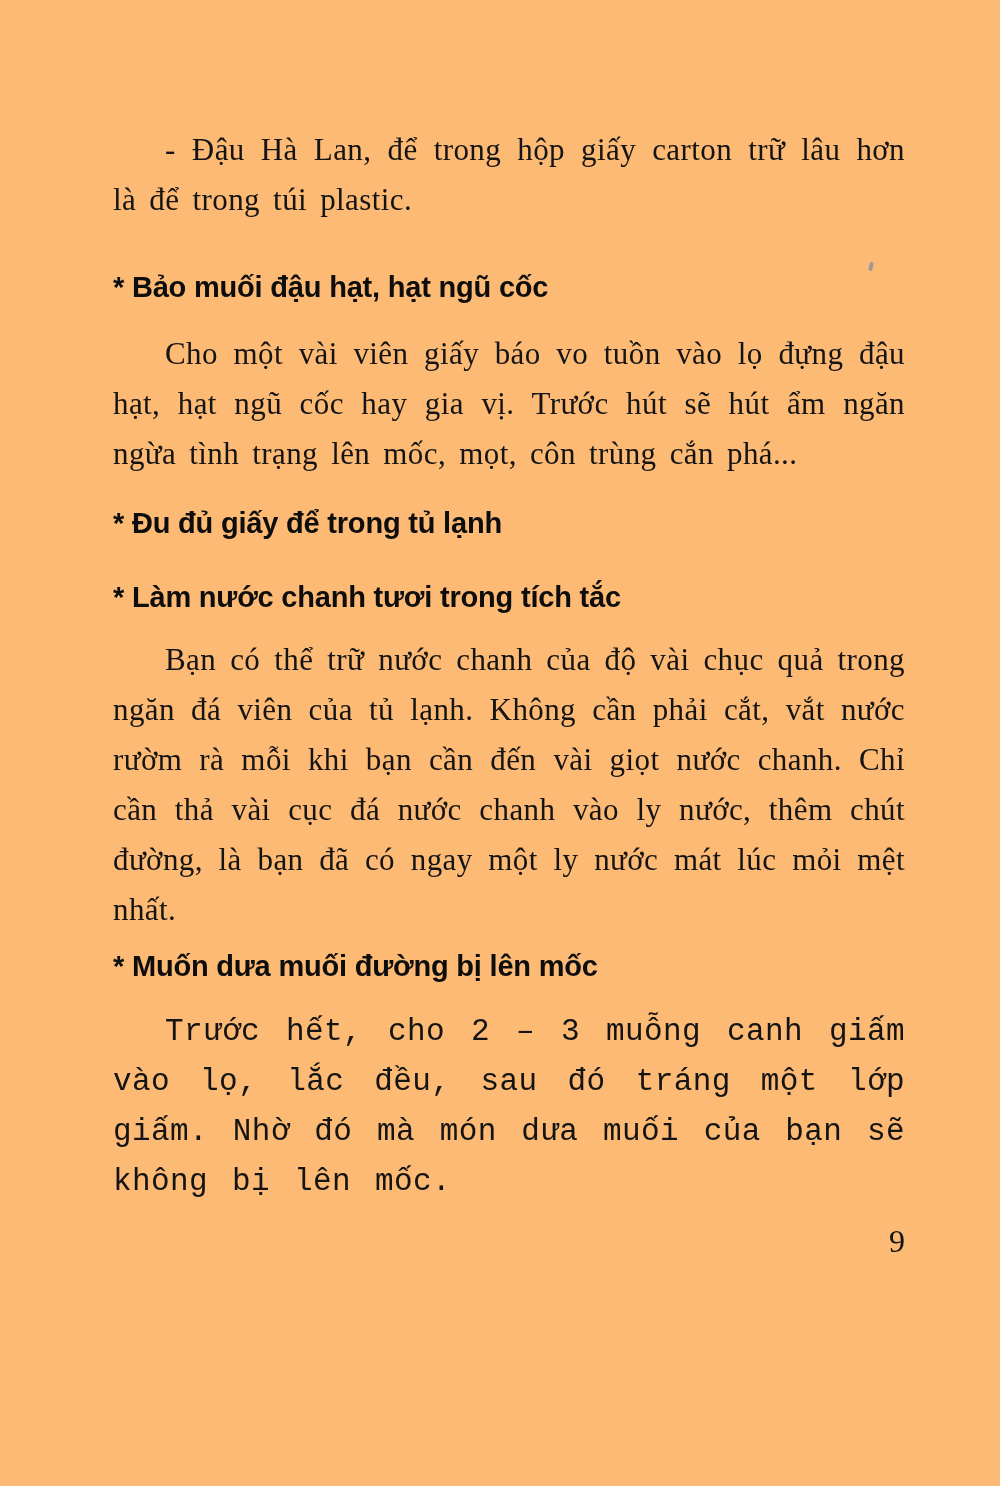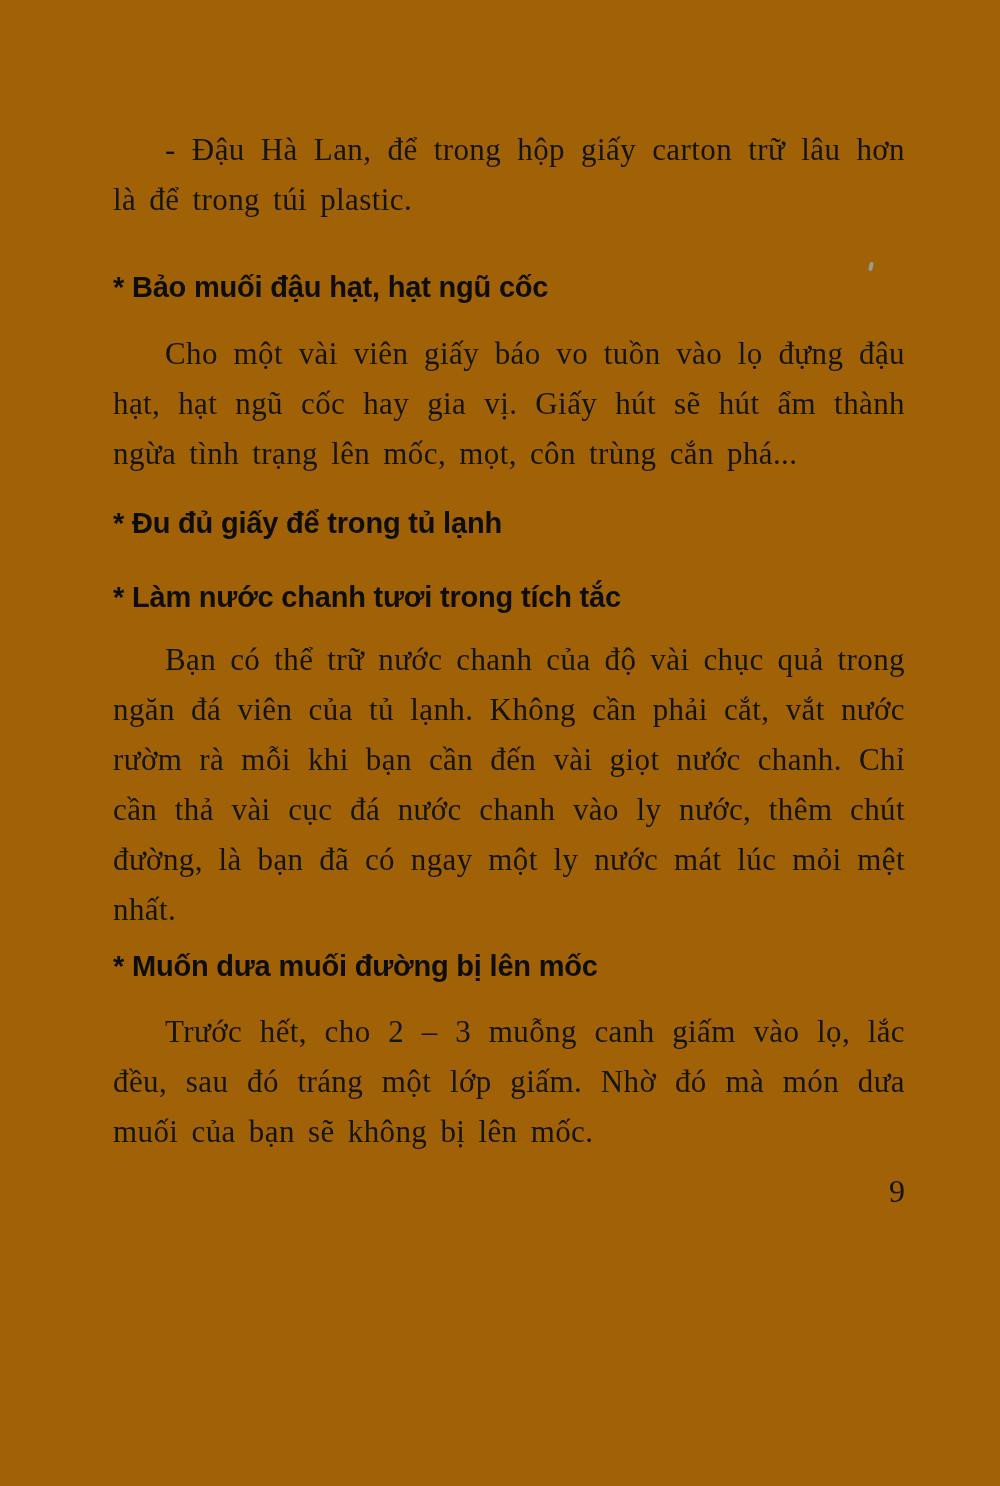--- a/index.html
+++ b/index.html
@@ -4,21 +4,21 @@
 <style>
   html, body {
     margin: 0;
     padding: 0;
     background: #ffffff;
   }
   .page {
     position: relative;
     width: 1000px;
     height: 1486px;
-    background: #a16207;
+    background: #fdba74;
     overflow: hidden;
     color: #121212;
   }
   .content {
     position: absolute;
     left: 113px;
     top: 0;
     width: 792px;
   }
   .para {
@@ -43,21 +43,21 @@
     color: #0d0d0d;
   }
   .p1 { margin-top: 125px; }
   .h1 { margin-top: 44px; }
   .p2 { margin-top: 24px; }
   .h2 { margin-top: 26px; }
   .p3 { margin-top: 20px; }
   .h3 { margin-top: 38px; }
   .p4 { margin-top: 20px; }
   .h4 { margin-top: 13px; }
-  .p5 { margin-top: 23px; }
+  .p5 { margin-top: 23px; font-family: Liberation Mono, monospace; }
   .page-number {
     margin-top: 14px;
     text-align: right;
     font-family: "Liberation Serif", "DejaVu Serif", serif;
     font-size: 32px;
     line-height: 40px;
     text-indent: 0;
     color: #141414;
   }
   .scan-speck {
@@ -75,21 +75,21 @@
 <body>
 
 <div class="page">
   <div class="scan-speck"></div>
 
   <div class="content">
 
     <p class="para p1">- Đậu Hà Lan, để trong hộp giấy carton trữ lâu hơn là để trong túi plastic.</p>
 
     <h2 class="heading h1">* Bảo muối đậu hạt, hạt ngũ cốc</h2>
-    <p class="para p2">Cho một vài viên giấy báo vo tuồn vào lọ đựng đậu hạt, hạt ngũ cốc hay gia vị. Giấy hút sẽ hút ẩm thành ngừa tình trạng lên mốc, mọt, côn trùng cắn phá...</p>
+    <p class="para p2">Cho một vài viên giấy báo vo tuồn vào lọ đựng đậu hạt, hạt ngũ cốc hay gia vị. Trước hút sẽ hút ẩm ngăn ngừa tình trạng lên mốc, mọt, côn trùng cắn phá...</p>
 
     <h2 class="heading h2">* Đu đủ giấy để trong tủ lạnh</h2>
 
     <h2 class="heading h3">* Làm nước chanh tươi trong tích tắc</h2>
     <p class="para p4">Bạn có thể trữ nước chanh của độ vài chục quả trong ngăn đá viên của tủ lạnh. Không cần phải cắt, vắt nước rườm rà mỗi khi bạn cần đến vài giọt nước chanh. Chỉ cần thả vài cục đá nước chanh vào ly nước, thêm chút đường, là bạn đã có ngay một ly nước mát lúc mỏi mệt nhất.</p>
 
     <h2 class="heading h4">* Muốn dưa muối đường bị lên mốc</h2>
     <p class="para p5">Trước hết, cho 2 – 3 muỗng canh giấm vào lọ, lắc đều, sau đó tráng một lớp giấm. Nhờ đó mà món dưa muối của bạn sẽ không bị lên mốc.</p>
 
     <div class="page-number">9</div>

